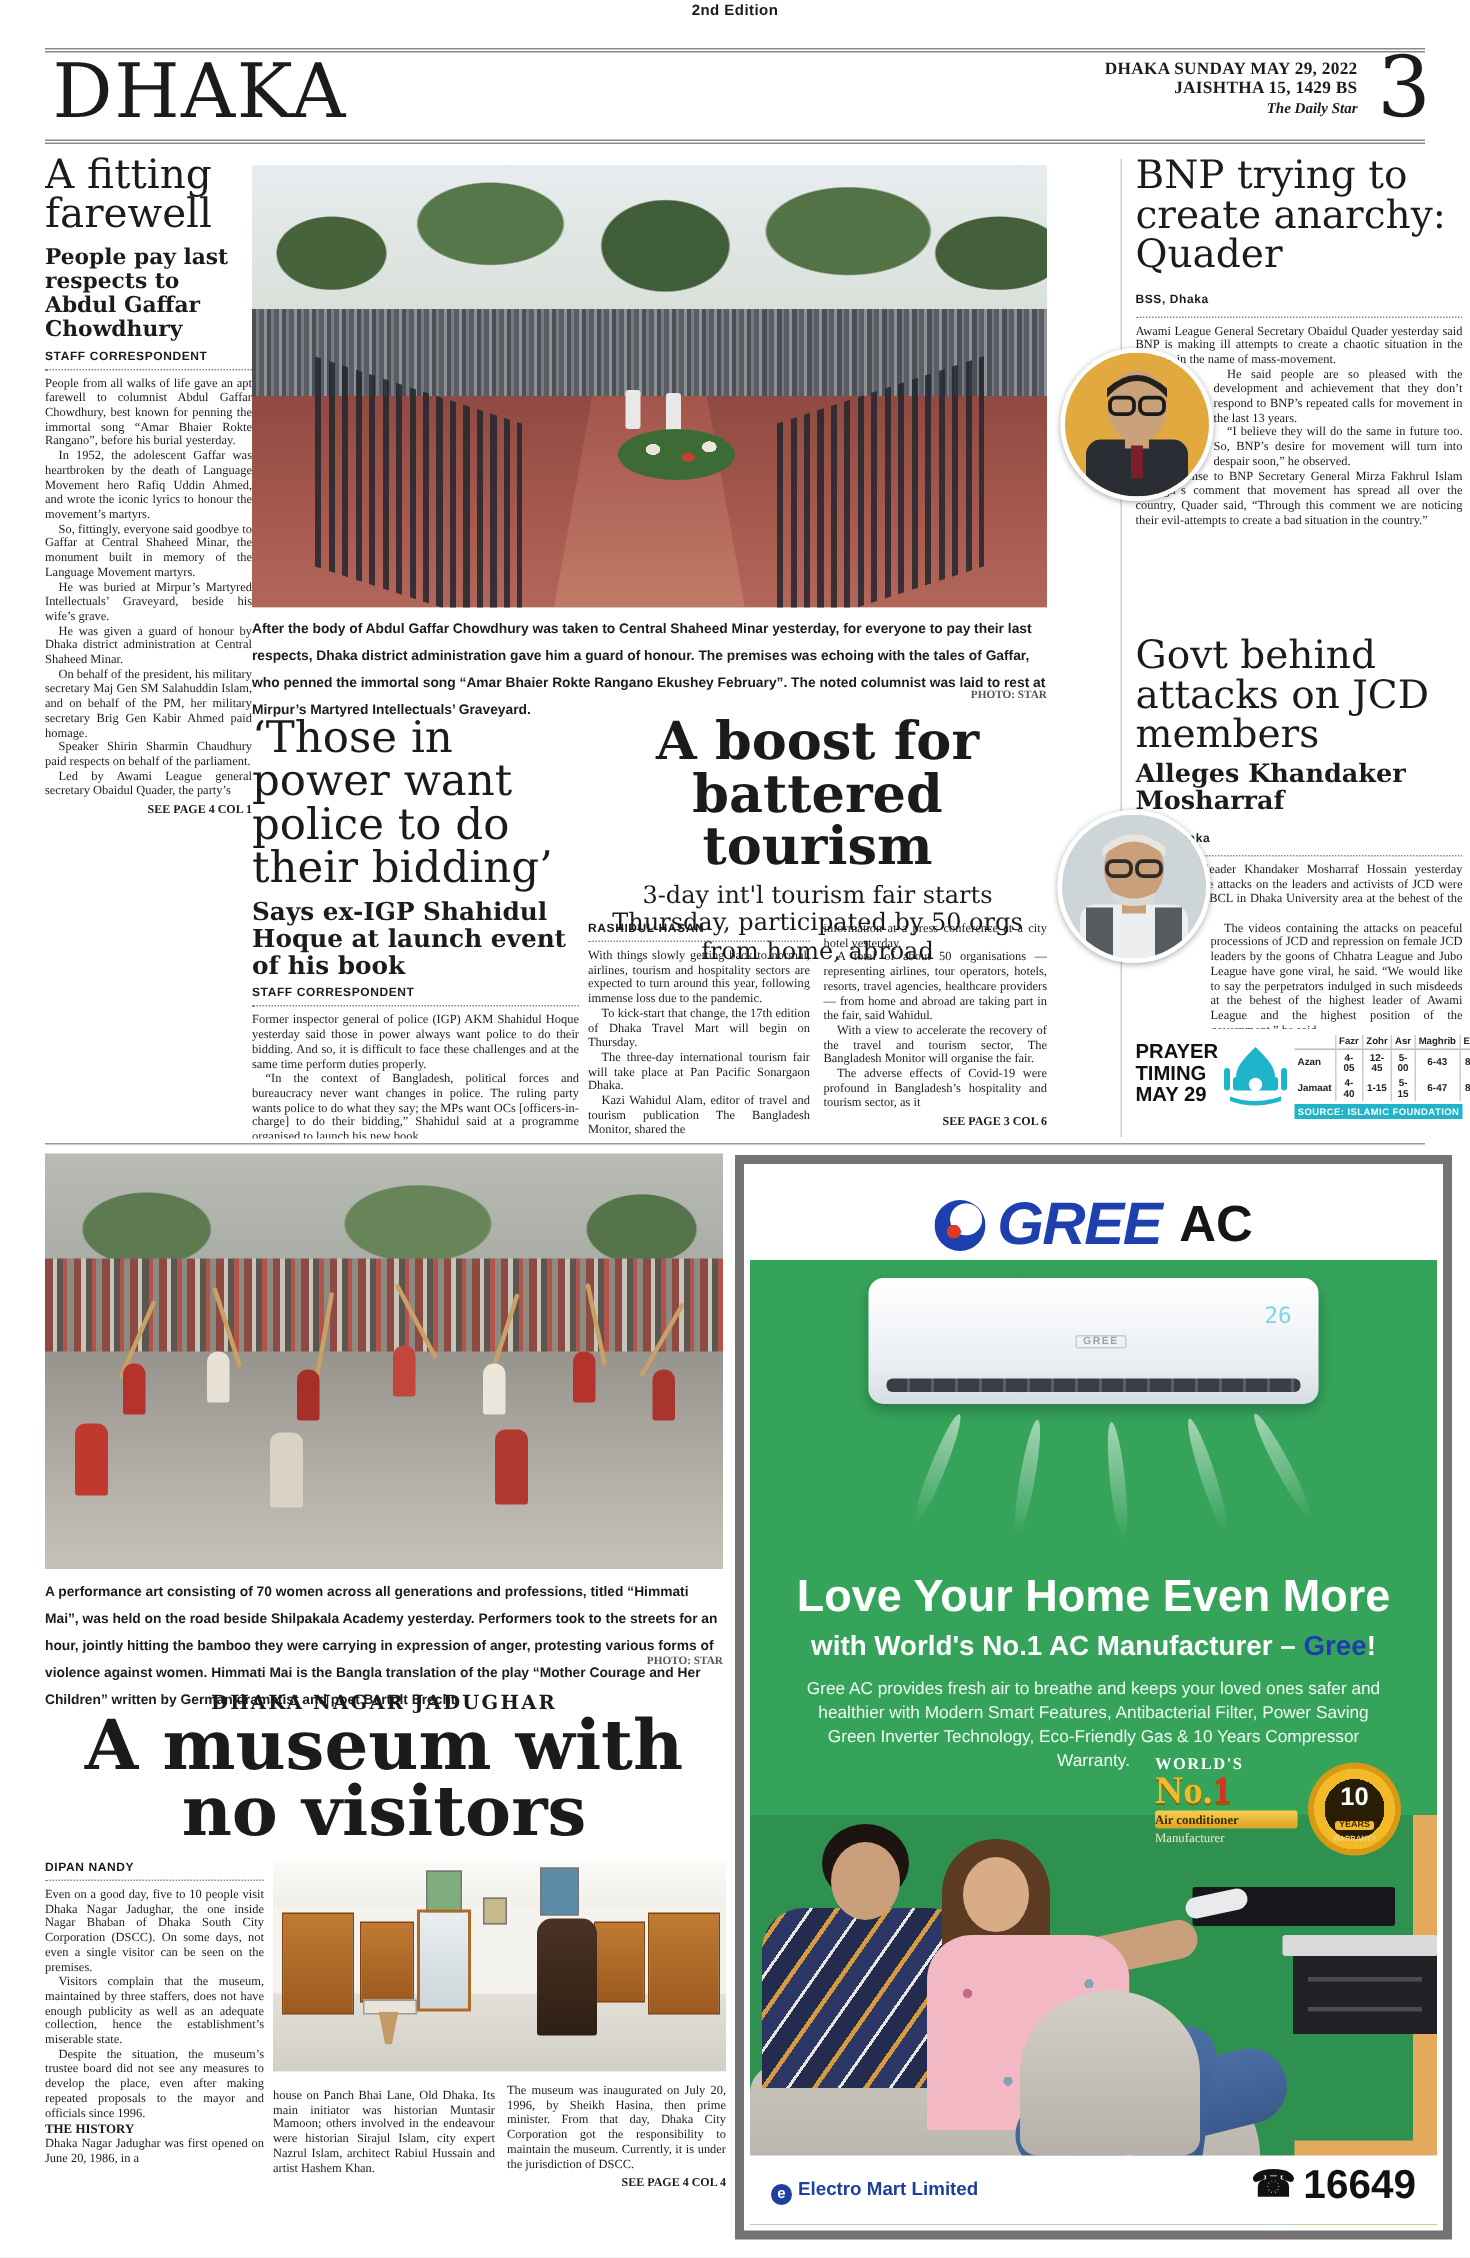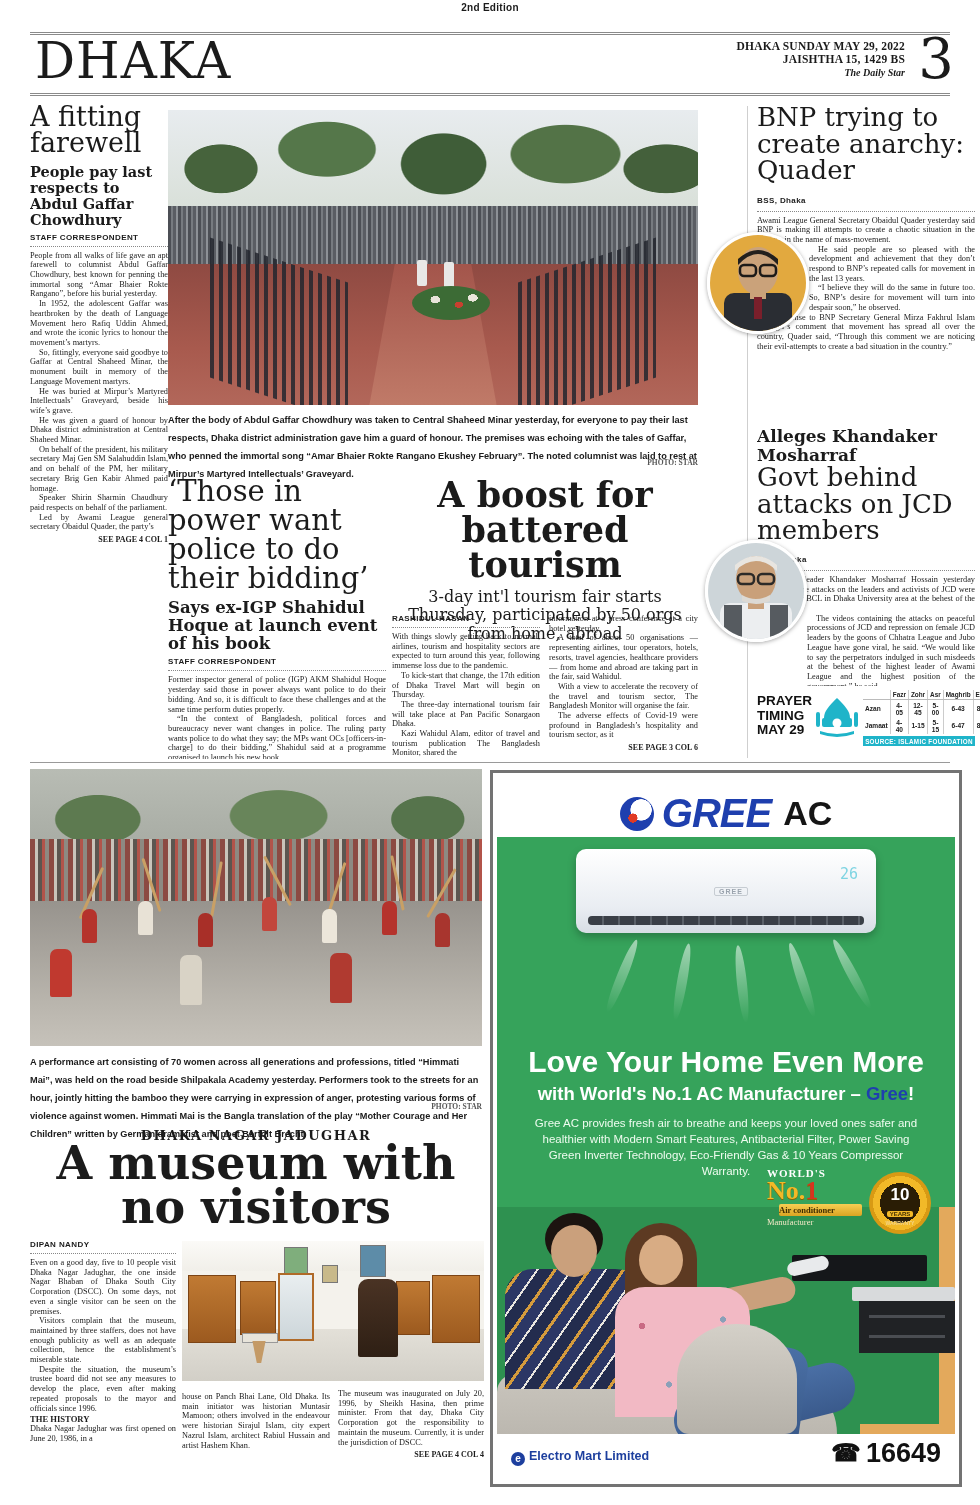--- a/index.html
+++ b/index.html
@@ -76,21 +76,21 @@
   
   .prayer{font-family:"Liberation Sans",sans-serif;}
   .prayer-title{font-weight:bold;font-size:13.5px;line-height:1.08;color:#111;}
   .prayer table{border-collapse:collapse;font-size:6.6px;font-weight:bold;color:#222;}
   .prayer th{font-size:6.4px;padding:1px 2px;border-bottom:1px solid #bbb;border-left:1px solid #ccc;font-weight:bold;}
   .prayer td{padding:1.5px 2px;border-left:1px solid #ccc;text-align:center;}
   .prayer td.lbl,.prayer th.first{border-left:none;text-align:left;}
   .prayer-src{background:#1fb4c9;color:#fff;font-size:6.3px;font-weight:bold;text-align:center;
               padding:1.5px 0;margin-top:2px;letter-spacing:.3px;}
   
-  .ad{border:3px solid #737373;background:#fff;padding:4px;}
+  .ad{border:6px solid #737373;background:#fff;padding:4px;}
   .ad-inner{position:relative;width:458px;height:703px;background:#fff;overflow:hidden;}
   .ad-green{position:absolute;left:0;top:60px;width:458px;height:597px;background:#36a35b;}
   .ad-logo-row{position:absolute;top:14px;left:0;width:458px;text-align:center;}
   .gree-ico{display:inline-block;vertical-align:middle;width:34px;height:34px;border-radius:50%;
     background:radial-gradient(10px 10px at 38% 62%,#e03a24 0 45%,transparent 47%),
                radial-gradient(26px 26px at 62% 38%,#ffffff 0 40%,transparent 42%),#1e3fae;}
   .gree-word{display:inline-block;vertical-align:middle;font-family:"Liberation Sans",sans-serif;
     font-weight:bold;font-style:italic;font-size:40px;letter-spacing:-1px;color:#1e3fae;margin-left:4px;}
   .gree-ac{display:inline-block;vertical-align:middle;font-family:"Liberation Sans",sans-serif;
     font-weight:bold;font-size:34px;color:#151515;margin-left:8px;}
@@ -138,21 +138,21 @@
                radial-gradient(6px 6px at 80% 25%,#8aa0b8 0 50%,transparent 52%),#f2b9c4;}
   .jeans{position:absolute;left:175px;top:172px;width:185px;height:50px;border-radius:26px;
     background:linear-gradient(#4a6fa5,#3a5a8c);transform:rotate(-14deg);}
   .jeans2{position:absolute;left:260px;top:140px;width:46px;height:110px;border-radius:20px;
     background:linear-gradient(#4a6fa5,#355482);transform:rotate(8deg);}
   .badge1{position:absolute;left:270px;top:330px;width:95px;text-align:left;font-family:Liberation Serif, serif;}
   .b1-worlds{color:#fff;font-weight:bold;font-size:11px;letter-spacing:1px;}
   .b1-no1{font-weight:bold;font-size:26px;line-height:24px;color:#f2b928;text-shadow:0 1px 0 #8a6200;}
   .b1-no1 .red1{color:#d8331f;}
   .b1-ribbon{margin-top:1px;background:linear-gradient(#f7ce53,#dba422);color:#402d00;font-weight:bold;
-    font-size:8.5px;padding:1px 0;border-radius:2px;margin-left:12px;}
+    font-size:8.5px;padding:1px 0;border-radius:2px;}
   .b1-manu{color:#f4e9c8;font-size:8.5px;margin-top:1px;}
   .badge2{position:absolute;left:372px;top:335px;width:62px;height:62px;border-radius:50%;
     background:radial-gradient(circle at 50% 50%,#2a1d05 0 20px,#f2b928 20px 27px,#d89a14 27px 31px);
     text-align:center;font-family:"Liberation Sans",sans-serif;}
   .b2-10{color:#fff;font-weight:bold;font-size:17px;margin-top:15px;line-height:15px;}
   .b2-years{display:inline-block;background:#f2b928;color:#402d00;font-weight:bold;font-size:6px;padding:0 3px;border-radius:2px;}
   .b2-warr{color:#f2d48a;font-size:5px;font-weight:bold;}
   .ad-bar{position:absolute;left:0;top:657px;width:458px;height:46px;background:#fff;}
   .dealer{position:absolute;left:14px;top:15px;font-family:"Liberation Sans",sans-serif;font-weight:bold;
     font-size:12.5px;color:#1d3f9e;}
@@ -282,22 +282,22 @@
       <rect x="40" y="50" width="16" height="14" fill="#caa27a"></rect>
       <ellipse cx="48" cy="36" rx="20" ry="24" fill="#caa27a"></ellipse>
       <path d="M28 30 Q48 8 68 30 L68 24 Q48 6 28 24 Z" fill="#23201d"></path>
       <rect x="30" y="30" width="16" height="11" rx="4" fill="none" stroke="#1c1a18" stroke-width="2.5"></rect>
       <rect x="50" y="30" width="16" height="11" rx="4" fill="none" stroke="#1c1a18" stroke-width="2.5"></rect>
       <rect x="44" y="62" width="8" height="22" fill="#7a1f2b"></rect>
     </svg>
   </div>
 
   <div class="abs" style="left:757px;top:424px;width:218px;height:262px;overflow:hidden;">
+    <div class="hl h-jcd">Govt behind attacks on JCD members</div>
     <div class="hl sub-jcd">Alleges Khandaker Mosharraf</div>
-    <div class="hl h-jcd">Govt behind attacks on JCD members</div>
     <div style="margin-top:4px;">
       <span class="byline">UNB,</span><span class="byline city"> Dhaka</span>
     </div>
     <div class="dotrule"></div>
     <div class="pbody pbody-jcd">
         <p>BNP senior leader Khandaker Mosharraf Hossain yesterday alleged that the attacks on the leaders and activists of JCD were carried out by BCL in Dhaka University area at the behest of the government.</p>
         <p style="padding-left: 50px;">The videos containing the attacks on peaceful processions of JCD and repression on female JCD leaders by the goons of Chhatra League and Jubo League have gone viral, he said. “We would like to say the perpetrators indulged in such misdeeds at the behest of the highest leader of Awami League and the highest position of the government,” he said.</p>
       </div>
   </div>
   <div class="portrait" style="left:705px;top:540px;width:96px;height:96px;">

